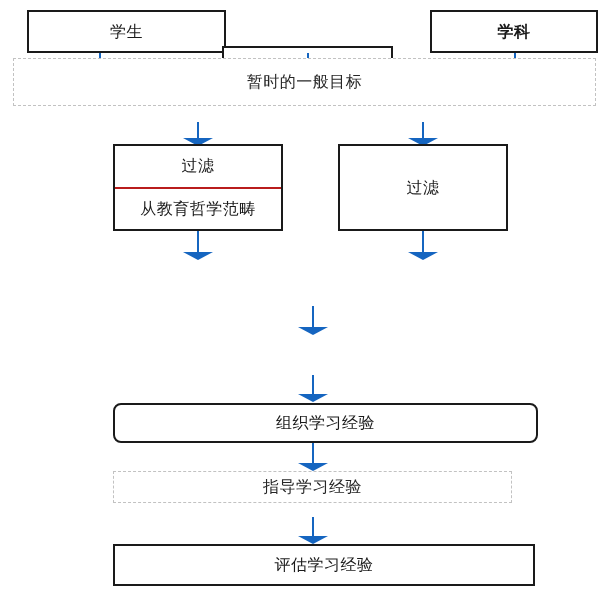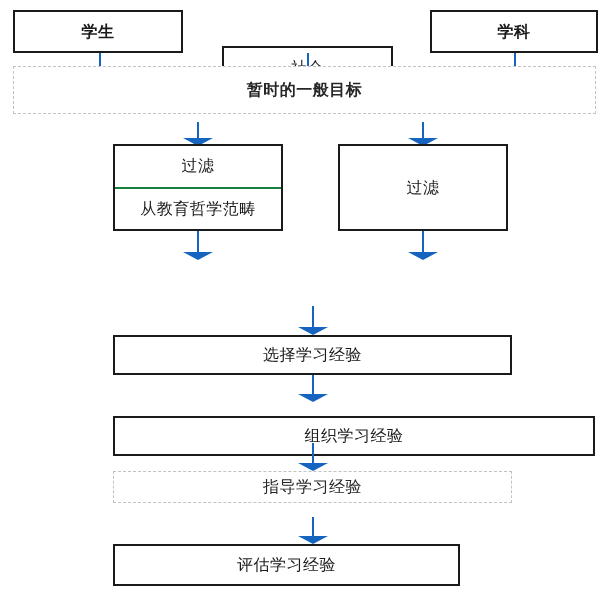--- a/index.html
+++ b/index.html
@@ -39,21 +39,21 @@
     border: 1px dashed #c2c2c2;
   }
   .node .cell {
     display: flex;
     align-items: center;
     justify-content: center;
     box-sizing: border-box;
     flex: 1 1 auto;
   }
   .node .cell + .cell {
-    border-top: 2px solid #15803d;
+    border-top: 2px solid #b91c1c;
   }
   .label {
     font-size: 16px;
     line-height: 1;
     letter-spacing: 0.5px;
     color: #1a1a1a;
     white-space: nowrap;
     text-align: center;
   }
   .node.dashed .label {
@@ -65,21 +65,21 @@
     position: absolute;
     overflow: visible;
   }
   .arrow svg { display: block; }
 </style>
 </head>
 <body>
 
 <div id="flow">
 
-  <div class="node solid" style="left:13px; top:10px; width:170px; height:43px;font-weight:bold;">
+  <div class="node solid" style="left:27px; top:10px; width:199px; height:43px;">
     <div class="cell">
       <span class="label">学生</span>
     </div>
   </div>
 
   <div class="node solid" style="left:222px; top:10px; width:171px; height:43px;margin-top:36px;">
     <div class="cell">
       <span class="label">社会</span>
     </div>
   </div>
@@ -99,21 +99,21 @@
     <svg width="32" height="26" viewBox="0 0 32 26">
       <path d="M15 0 H17 V17 H31 L16 25 L1 17 H15 Z" fill="#1565c0"></path>
     </svg>
   </div>
   <div class="arrow" style="left:499px; top:53px;">
     <svg width="32" height="26" viewBox="0 0 32 26">
       <path d="M15 0 H17 V17 H31 L16 25 L1 17 H15 Z" fill="#1565c0"></path>
     </svg>
   </div>
 
-  <div class="node dashed" style="left:13px; top:66px; width:583px; height:48px;font-weight:bold;">
+  <div class="node dashed" style="left:13px; top:58px; width:583px; height:48px;">
     <div class="cell">
       <span class="label">暂时的一般目标</span>
     </div>
   </div>
 
   <div class="arrow" style="left:182px; top:122px;">
     <svg width="32" height="25" viewBox="0 0 32 25">
       <path d="M15 0 H17 V16 H31 L16 24 L1 16 H15 Z" fill="#1565c0"></path>
     </svg>
   </div>
@@ -149,33 +149,28 @@
     </svg>
   </div>
 
 
   <div class="arrow" style="left:297px; top:306px;">
     <svg width="32" height="30" viewBox="0 0 32 30">
       <path d="M15 0 H17 V21 H31 L16 29 L1 21 H15 Z" fill="#1565c0"></path>
     </svg>
   </div>
 
-  <div class="node solid" style="left:113px; top:335px; width:399px; height:40px;">
-    <div class="cell">
-      <span class="label">选择学习经验</span>
-    </div>
-  </div>
 
   <div class="arrow" style="left:297px; top:375px;">
     <svg width="32" height="28" viewBox="0 0 32 28">
       <path d="M15 0 H17 V19 H31 L16 27 L1 19 H15 Z" fill="#1565c0"></path>
     </svg>
   </div>
 
-  <div class="node solid" style="left:113px; top:416px; width:482px; height:40px;">
+  <div class="node solid" style="left:113px; top:403px; width:425px; height:40px;border-radius:8px;">
     <div class="cell">
       <span class="label">组织学习经验</span>
     </div>
   </div>
 
   <div class="arrow" style="left:297px; top:443px;">
     <svg width="32" height="29" viewBox="0 0 32 29">
       <path d="M15 0 H17 V20 H31 L16 28 L1 20 H15 Z" fill="#1565c0"></path>
     </svg>
   </div>
@@ -185,19 +180,19 @@
       <span class="label">指导学习经验</span>
     </div>
   </div>
 
   <div class="arrow" style="left:297px; top:517px;">
     <svg width="32" height="28" viewBox="0 0 32 28">
       <path d="M15 0 H17 V19 H31 L16 27 L1 19 H15 Z" fill="#1565c0"></path>
     </svg>
   </div>
 
-  <div class="node solid" style="left:113px; top:544px; width:347px; height:42px;">
+  <div class="node solid" style="left:113px; top:544px; width:422px; height:42px;">
     <div class="cell">
       <span class="label">评估学习经验</span>
     </div>
   </div>
 
 </div>
 
 </body></html>

